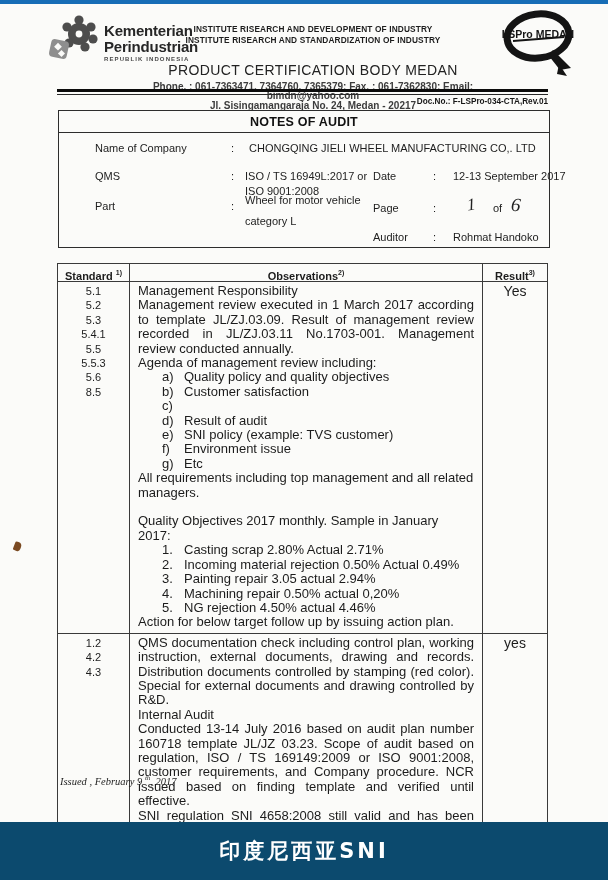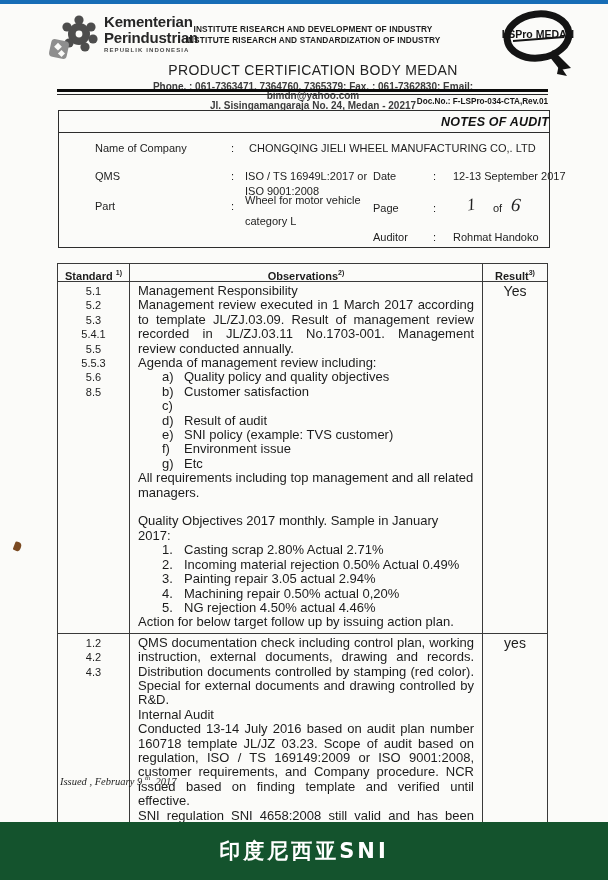--- a/index.html
+++ b/index.html
@@ -3,43 +3,43 @@
 <meta charset="utf-8">
 <style>
   * { margin:0; padding:0; box-sizing:border-box; }
   html,body { width:608px; height:880px; }
   body { font-family:"Liberation Sans", sans-serif; background:#e9e9e9; }
   .screen { position:relative; width:608px; height:880px; background:#fbfbf9; overflow:hidden; }
 
   .top-strip { position:absolute; left:0; top:0; width:608px; height:4px; }
 
   
-  .gov-block { position:absolute; left:44px; top:14px; display:flex; }
+  .gov-block { position:absolute; left:44px; top:14px; display:flex; align-items:center; }
   .gov-text { margin-left:6px; }
   .gov-name { font-size:15px; font-weight:bold; line-height:16px; color:#262626; letter-spacing:-0.2px; }
   .gov-sub { font-size:6px; font-weight:bold; letter-spacing:1.1px; color:#4a4a4a; margin-top:1px; }
 
   .center-head { position:absolute; left:150px; top:24px; width:326px; text-align:center; color:#1d1d1d; }
   .inst-line { font-size:8.3px; font-weight:bold; line-height:11px; letter-spacing:0.15px; }
   .body-name { font-size:14px; line-height:17px; margin-top:16px; letter-spacing:0.4px; color:#222; }
   .contact { font-size:10px; font-weight:bold; color:#3c3c3c; line-height:9px; margin-top:3px; }
 
   .lsp-logo { position:absolute; left:497px; top:8px; }
 
   .head-rule { position:absolute; left:57px; top:89px; width:491px; height:6px;
                border-top:3px solid #0c0c0c; border-bottom:1.2px solid #2a2a2a; }
   .doc-no { position:absolute; left:57px; top:97px; width:491px; text-align:right;
             font-size:8.2px; font-weight:bold; color:#161616; }
 
   
   .notes-box { position:absolute; left:58px; top:110px; width:492px; height:138px;
                border:1.6px solid #2d2d2d; background:transparent; }
-  .notes-title { height:22px; line-height:22px; text-align:right; font-weight:bold;
+  .notes-title { height:22px; line-height:22px; text-align:center; font-weight:bold;
                  font-size:12.5px; letter-spacing:0.2px; color:#111;
-                 border-bottom:1.6px solid #2d2d2d;font-style:italic; }
+                 border-bottom:1.6px solid #2d2d2d; }
   .fld { position:absolute; font-size:11px; color:#1d1d1d; white-space:nowrap; }
   .hand { font-family:"Liberation Serif", serif; font-style:italic; font-size:17px;
           color:#222; display:inline-block; }
   .hand-1 { transform:rotate(-8deg); }
   .hand-6 { transform:rotate(6deg); font-size:19px; }
 
   
   .audit-table { position:absolute; left:57px; top:263px; width:491px;
                  border:1.5px solid #3a3a3a; color:#1c1c1c; }
   .t-head { display:flex; border-bottom:1.3px solid #3a3a3a; font-weight:bold;
@@ -252,17 +252,17 @@
           </div>
           <div class="cell-res">yes</div>
         </div>
       </div>
   </div>
 
   <div class="issued"><span>Issued , February 9 </span><sup>th</sup><span>, 2017</span></div>
 
   <div class="scan-mark"></div>
 
-  <div class="banner" style="background:#14532d;">
+  <div class="banner" style="background:#0c4a6e;">
     <span class="banner-text">印度尼西亚SNI</span>
   </div>
 
 </div>
 
 </body></html>

